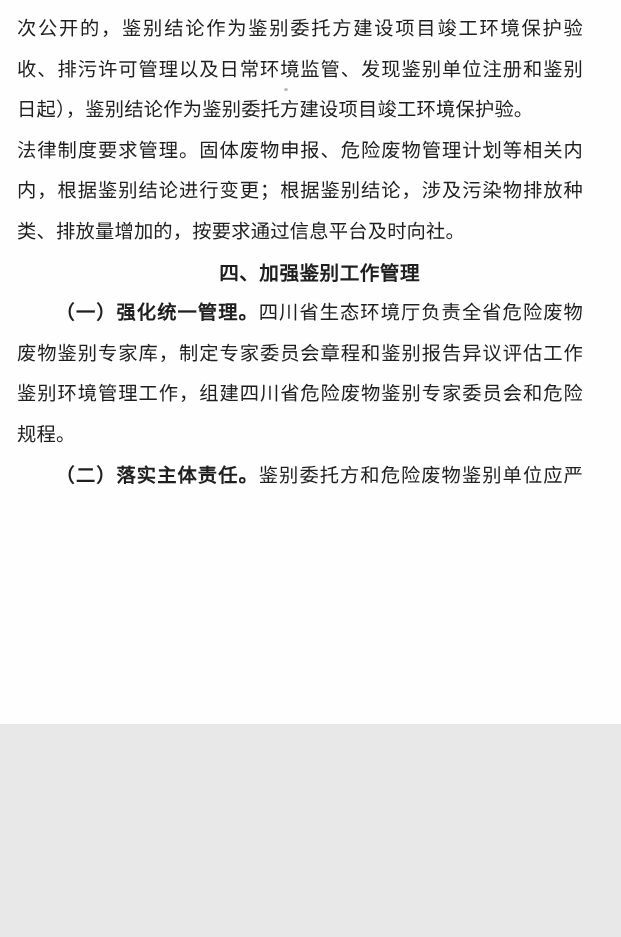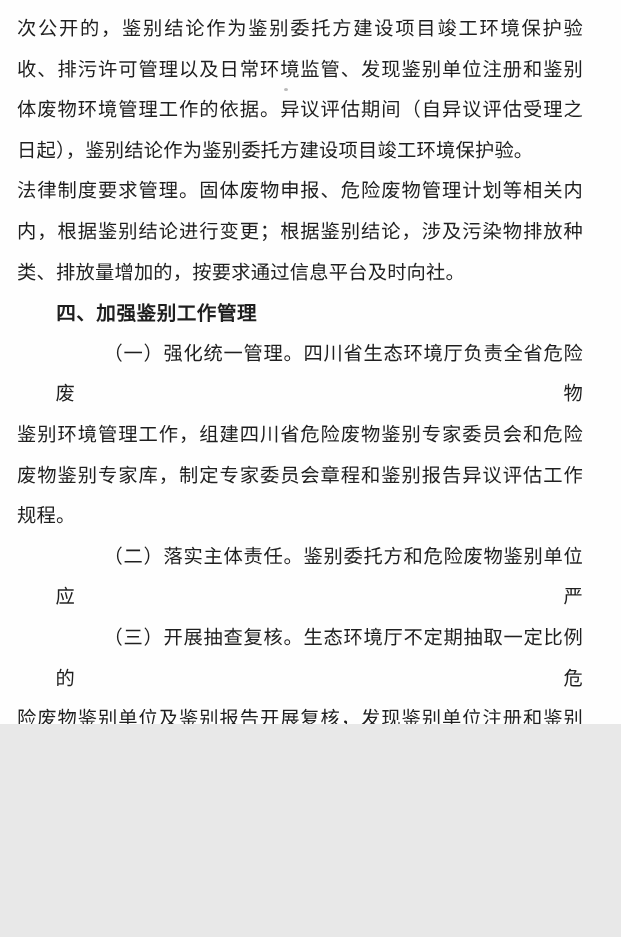--- a/index.html
+++ b/index.html
@@ -29,30 +29,29 @@
     text-align-last:justify;
     letter-spacing:0.2px;
   }
   .line.last{
     text-align-last:left;
   }
   .line.indent{
     padding-left:2em;
   }
   .lead{
-    font-weight:400;
-    margin-left:48px;
+    font-weight:700;
   }
   .heading{
     margin:0;padding:0 0 0 2em;
     font-family:"Liberation Sans", sans-serif;
     font-weight:700;
     font-size:19.6px;
     line-height:40.6px;
-    text-align:left;
+    text-align:center;
     letter-spacing:0.5px;
   }
   .footer{
     position:absolute;
     top:889px;right:33px;
     font-size:19px;
     line-height:22px;
     letter-spacing:1px;
     color:#2a2a2a;
   }
@@ -67,54 +66,47 @@
 </head>
 <body>
 
 <div class="page">
   <div class="doc">
 
     <div class="para">
       <div>
           <div class="line">次公开的，鉴别结论作为鉴别委托方建设项目竣工环境保护验</div>
           <div class="line">收、排污许可管理以及日常环境监管、发现鉴别单位注册和鉴别</div>
-          <div class="line">体废物环境管理工作的依据。异议评估期间（自异议评估受理之</div>
         </div>
       <div class="line last">日起），鉴别结论作为鉴别委托方建设项目竣工环境保护验。</div>
     </div>
 
     <div class="para">
       <div>
           <div class="line">法律制度要求管理。固体废物申报、危险废物管理计划等相关内</div>
           <div class="line">内，根据鉴别结论进行变更；根据鉴别结论，涉及污染物排放种</div>
         </div>
       <div class="line last">类、排放量增加的，按要求通过信息平台及时向社。</div>
     </div>
 
     <h2 class="heading">四、加强鉴别工作管理</h2>
 
     <div class="para">
       <div class="line indent"><span class="lead">（一）强化统一管理。</span><span>四川省生态环境厅负责全省危险废物</span></div>
       <div>
+          <div class="line">废物鉴别专家库，制定专家委员会章程和鉴别报告异议评估工作</div>
           <div class="line">鉴别环境管理工作，组建四川省危险废物鉴别专家委员会和危险</div>
-          <div class="line">废物鉴别专家库，制定专家委员会章程和鉴别报告异议评估工作</div>
         </div>
       <div class="line last">规程。</div>
     </div>
 
     <div class="para">
       <div class="line indent"><span class="lead">（二）落实主体责任。</span><span>鉴别委托方和危险废物鉴别单位应严</span></div>
     </div>
 
-    <div class="para">
-      <div class="line indent"><span class="lead">（三）开展抽查复核。</span><span>生态环境厅不定期抽取一定比例的危</span></div>
-      <div>
-          <div class="line">险废物鉴别单位及鉴别报告开展复核，发现鉴别单位注册和鉴别</div>
-        </div>
-    </div>
 
   </div>
 
   <div class="speck speck-1"></div>
   <div class="speck speck-2"></div>
 
   <div class="footer">— 9 —</div>
 </div>
 
 </body></html>

